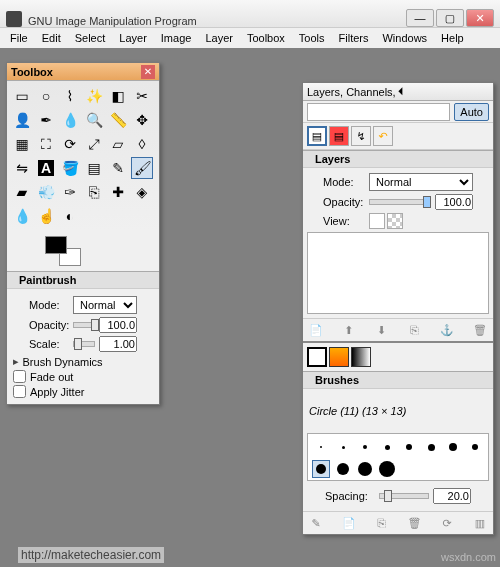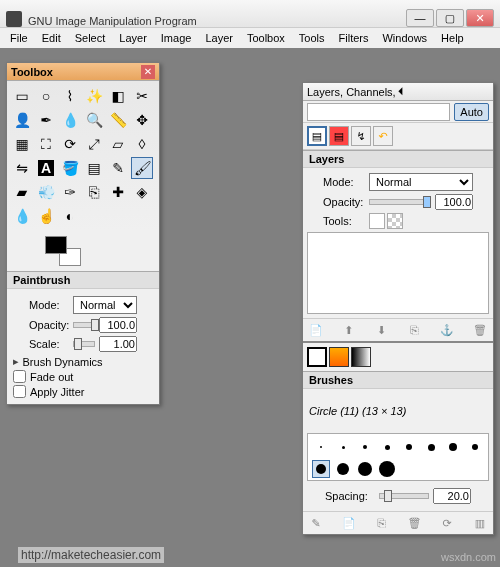--- a/index.html
+++ b/index.html
@@ -20,21 +20,21 @@
 .panel-title span { flex: 1; font-weight: bold; }
 .panel-close { width: 14px; height: 14px; background: #d96060; color: #fff; display: flex; align-items: center; justify-content: center; cursor: pointer; font-size: 10px; }
 .tool-grid { display: grid; grid-template-columns: repeat(6, 22px); gap: 2px 2px; padding: 4px; background: linear-gradient(#e8e8e8,#f0f0f0); }
 .tool { width: 22px; height: 22px; display: flex; align-items: center; justify-content: center; border: 1px solid transparent; cursor: pointer; }
 .tool.sel { border: 1px solid #3a6ea5; background: #d0e0f0; }
 .tool svg, .tool span { width: 16px; height: 16px; font-size: 14px; text-align: center; }
 .colors { height: 40px; display: flex; align-items: center; padding: 0 8px; }
 .fgbg { position: relative; width: 36px; height: 30px; margin-left: 30px; }
 .fg { position: absolute; width: 22px; height: 18px; background: #000; border: 1px solid #888; top: 0; left: 0; }
 .bg { position: absolute; width: 22px; height: 18px; background: #fff; border: 1px solid #888; bottom: 0; right: 0; }
-.section-label { background: #e0e0e0; padding: 2px 6px; font-weight: bold; border-top: 1px solid #aaa; border-bottom: 1px solid #ccc; }
+.section-label { background: #e0e0e0; padding: 2px 12px; font-weight: bold; border-top: 1px solid #aaa; border-bottom: 1px solid #ccc; }
 .options { padding: 4px 6px; background: #f0f0f0; }
 .row { display: flex; align-items: center; gap: 4px; margin: 3px 16px; }
 .row label { width: 40px; }
 select, input[type=text] { border: 1px solid #7a7a7a; background: #fff; padding: 1px 2px; font-size: 11px; }
 .slider { flex: 1; height: 6px; background: #ddd; border: 1px solid #aaa; position: relative; }
 .slider .thumb { position: absolute; width: 8px; height: 12px; background: #e8e8e8; border: 1px solid #666; top: -4px; }
 .numbox { width: 38px; text-align: right; }
 .brush-preview { width: 20px; height: 20px; background: #fff; border: 1px solid #666; display: flex; align-items: center; justify-content: center; }
 .brush-dot { width: 10px; height: 10px; background: #000; border-radius: 50%; }
 .chk { display: flex; align-items: center; gap: 4px; margin: 2px 0; }
@@ -266,21 +266,21 @@
         <select style="flex:1"><option>Normal</option></select>
       </div>
       <div class="row">
         <label>Opacity:</label>
         <div class="slider">
             <div class="thumb" style="left:88%;background:#9cf"></div>
           </div>
         <input class="numbox" value="100.0" style="">
       </div>
       <div class="row">
-        <label>Tools:</label>
+        <label>View:</label>
         <div class="lock-boxes">
           <div class="lock-box"></div>
           <div class="lock-box grey"></div>
         </div>
       </div>
       <div class="layers-list"></div>
     </div>
     <div class="btn-row">
       <div class="ib">📄</div>
       <div class="ib">⬆</div>

